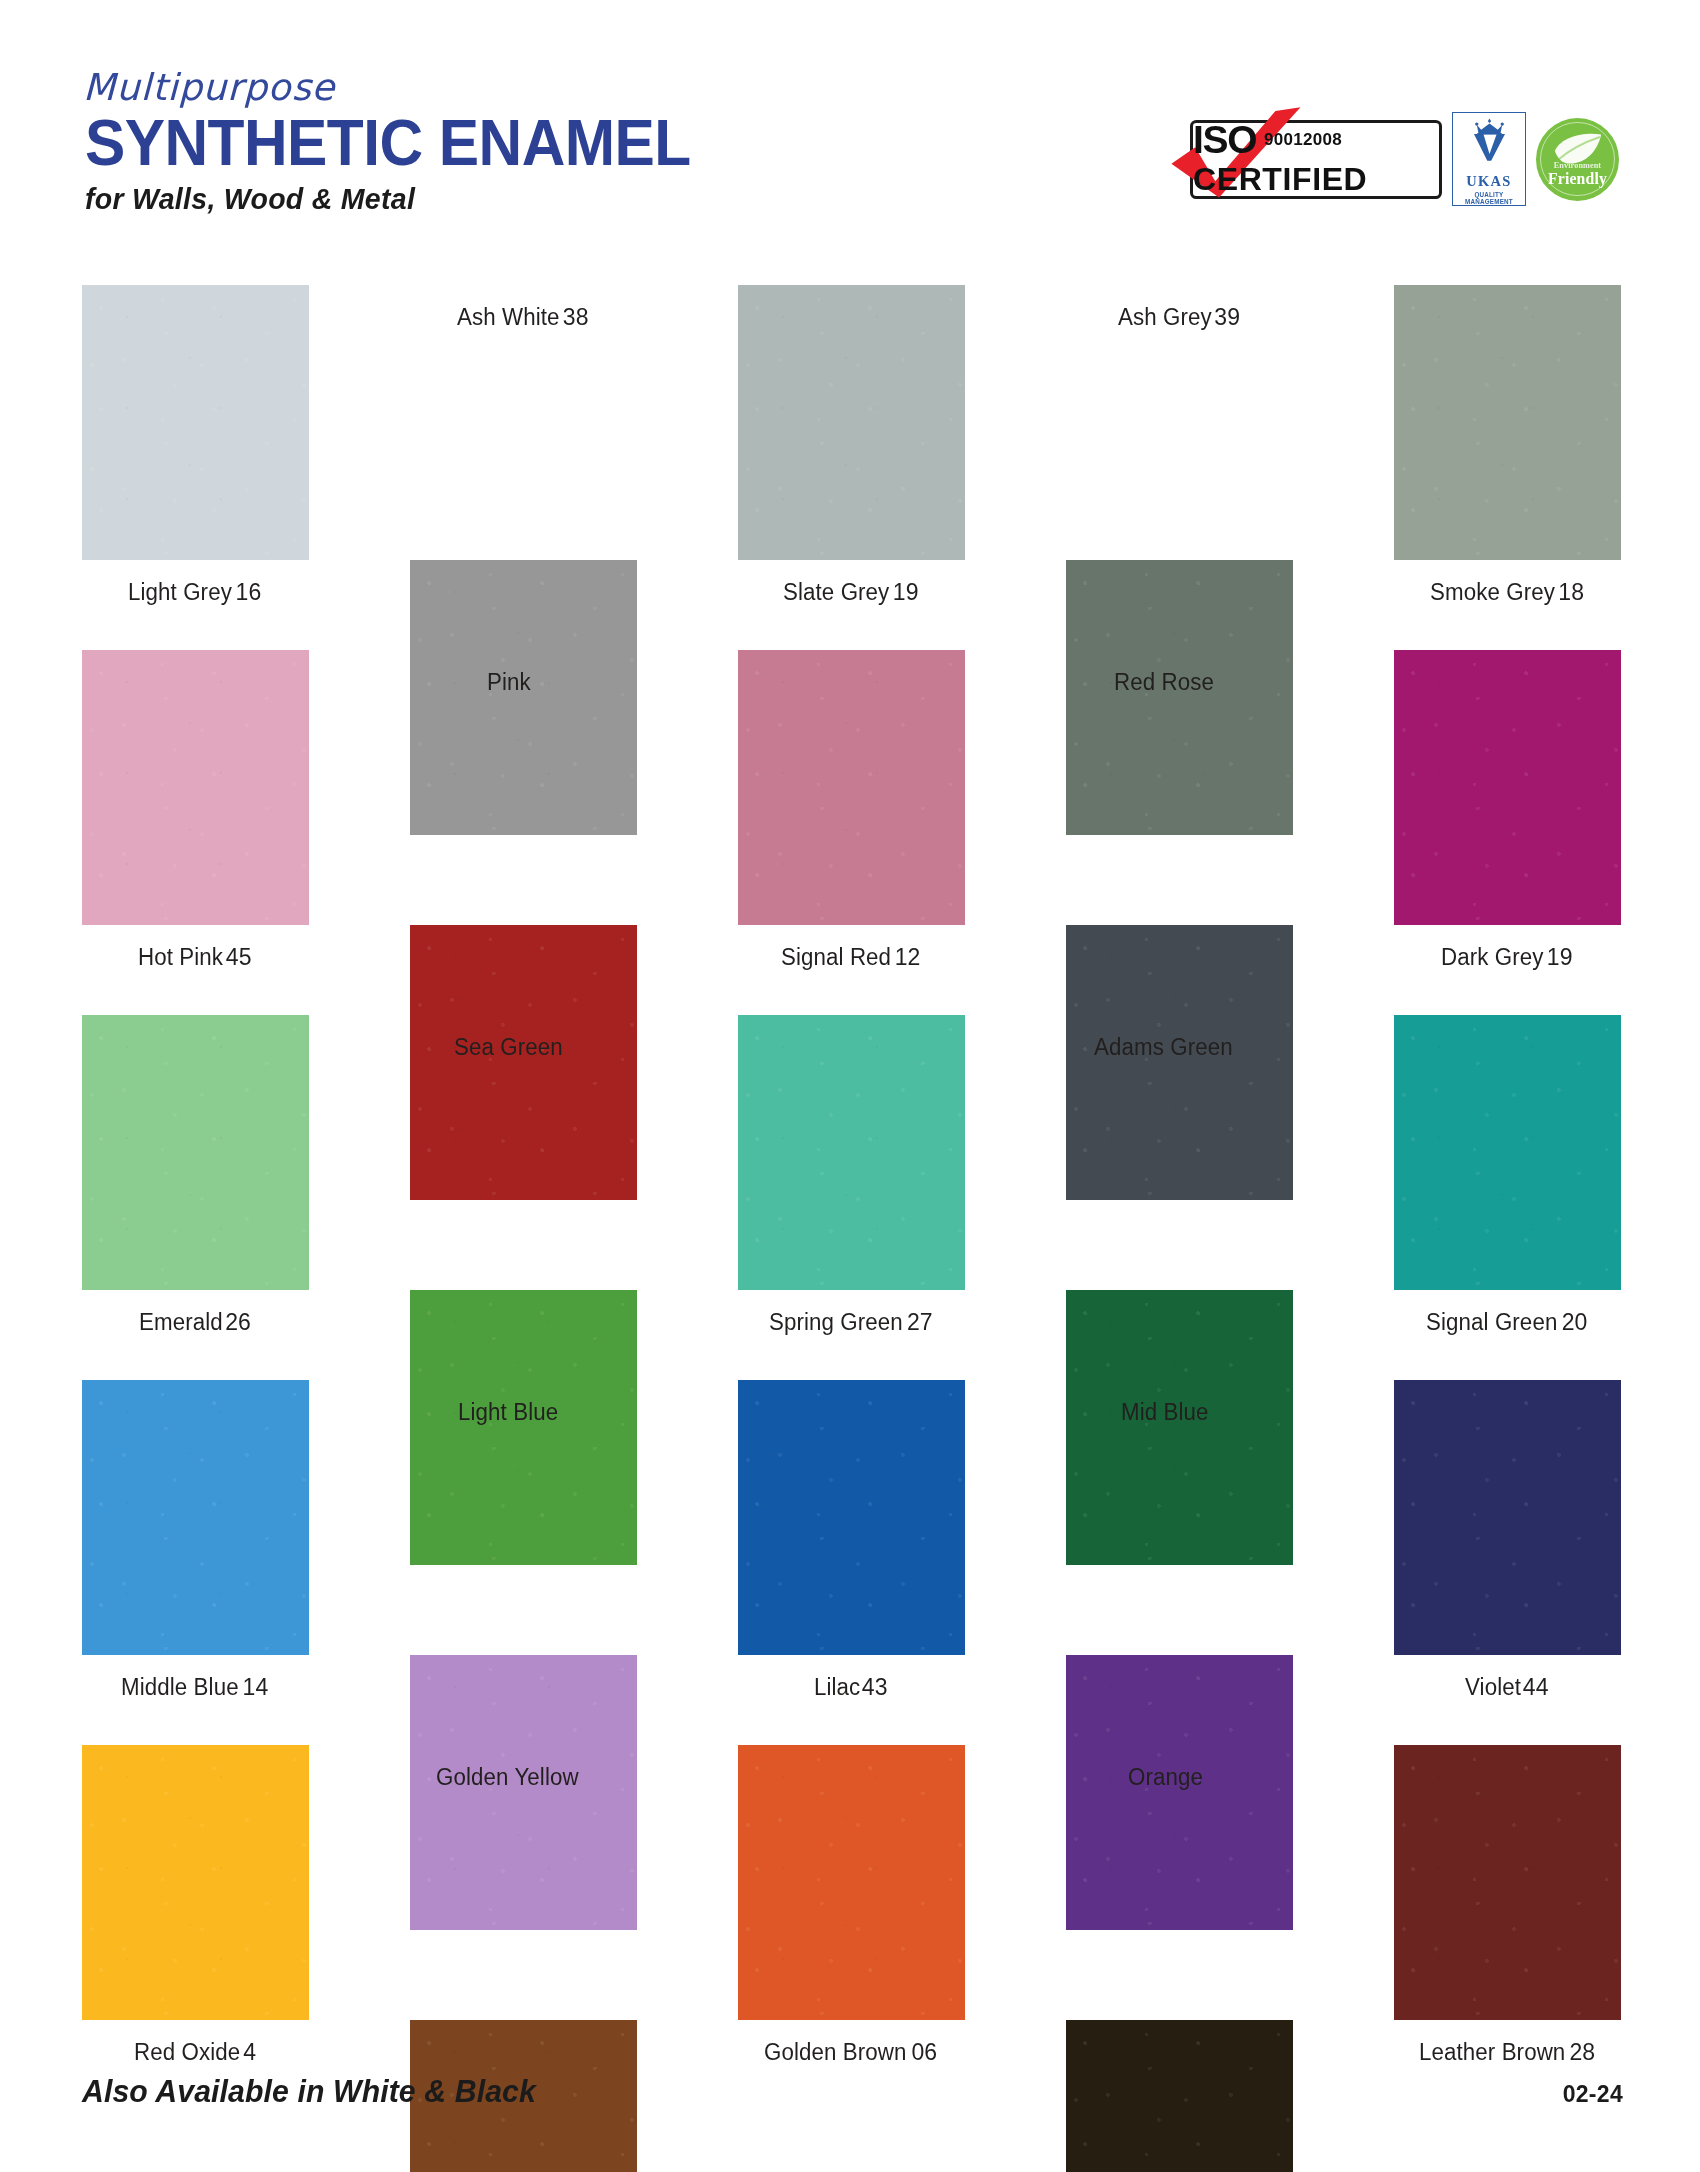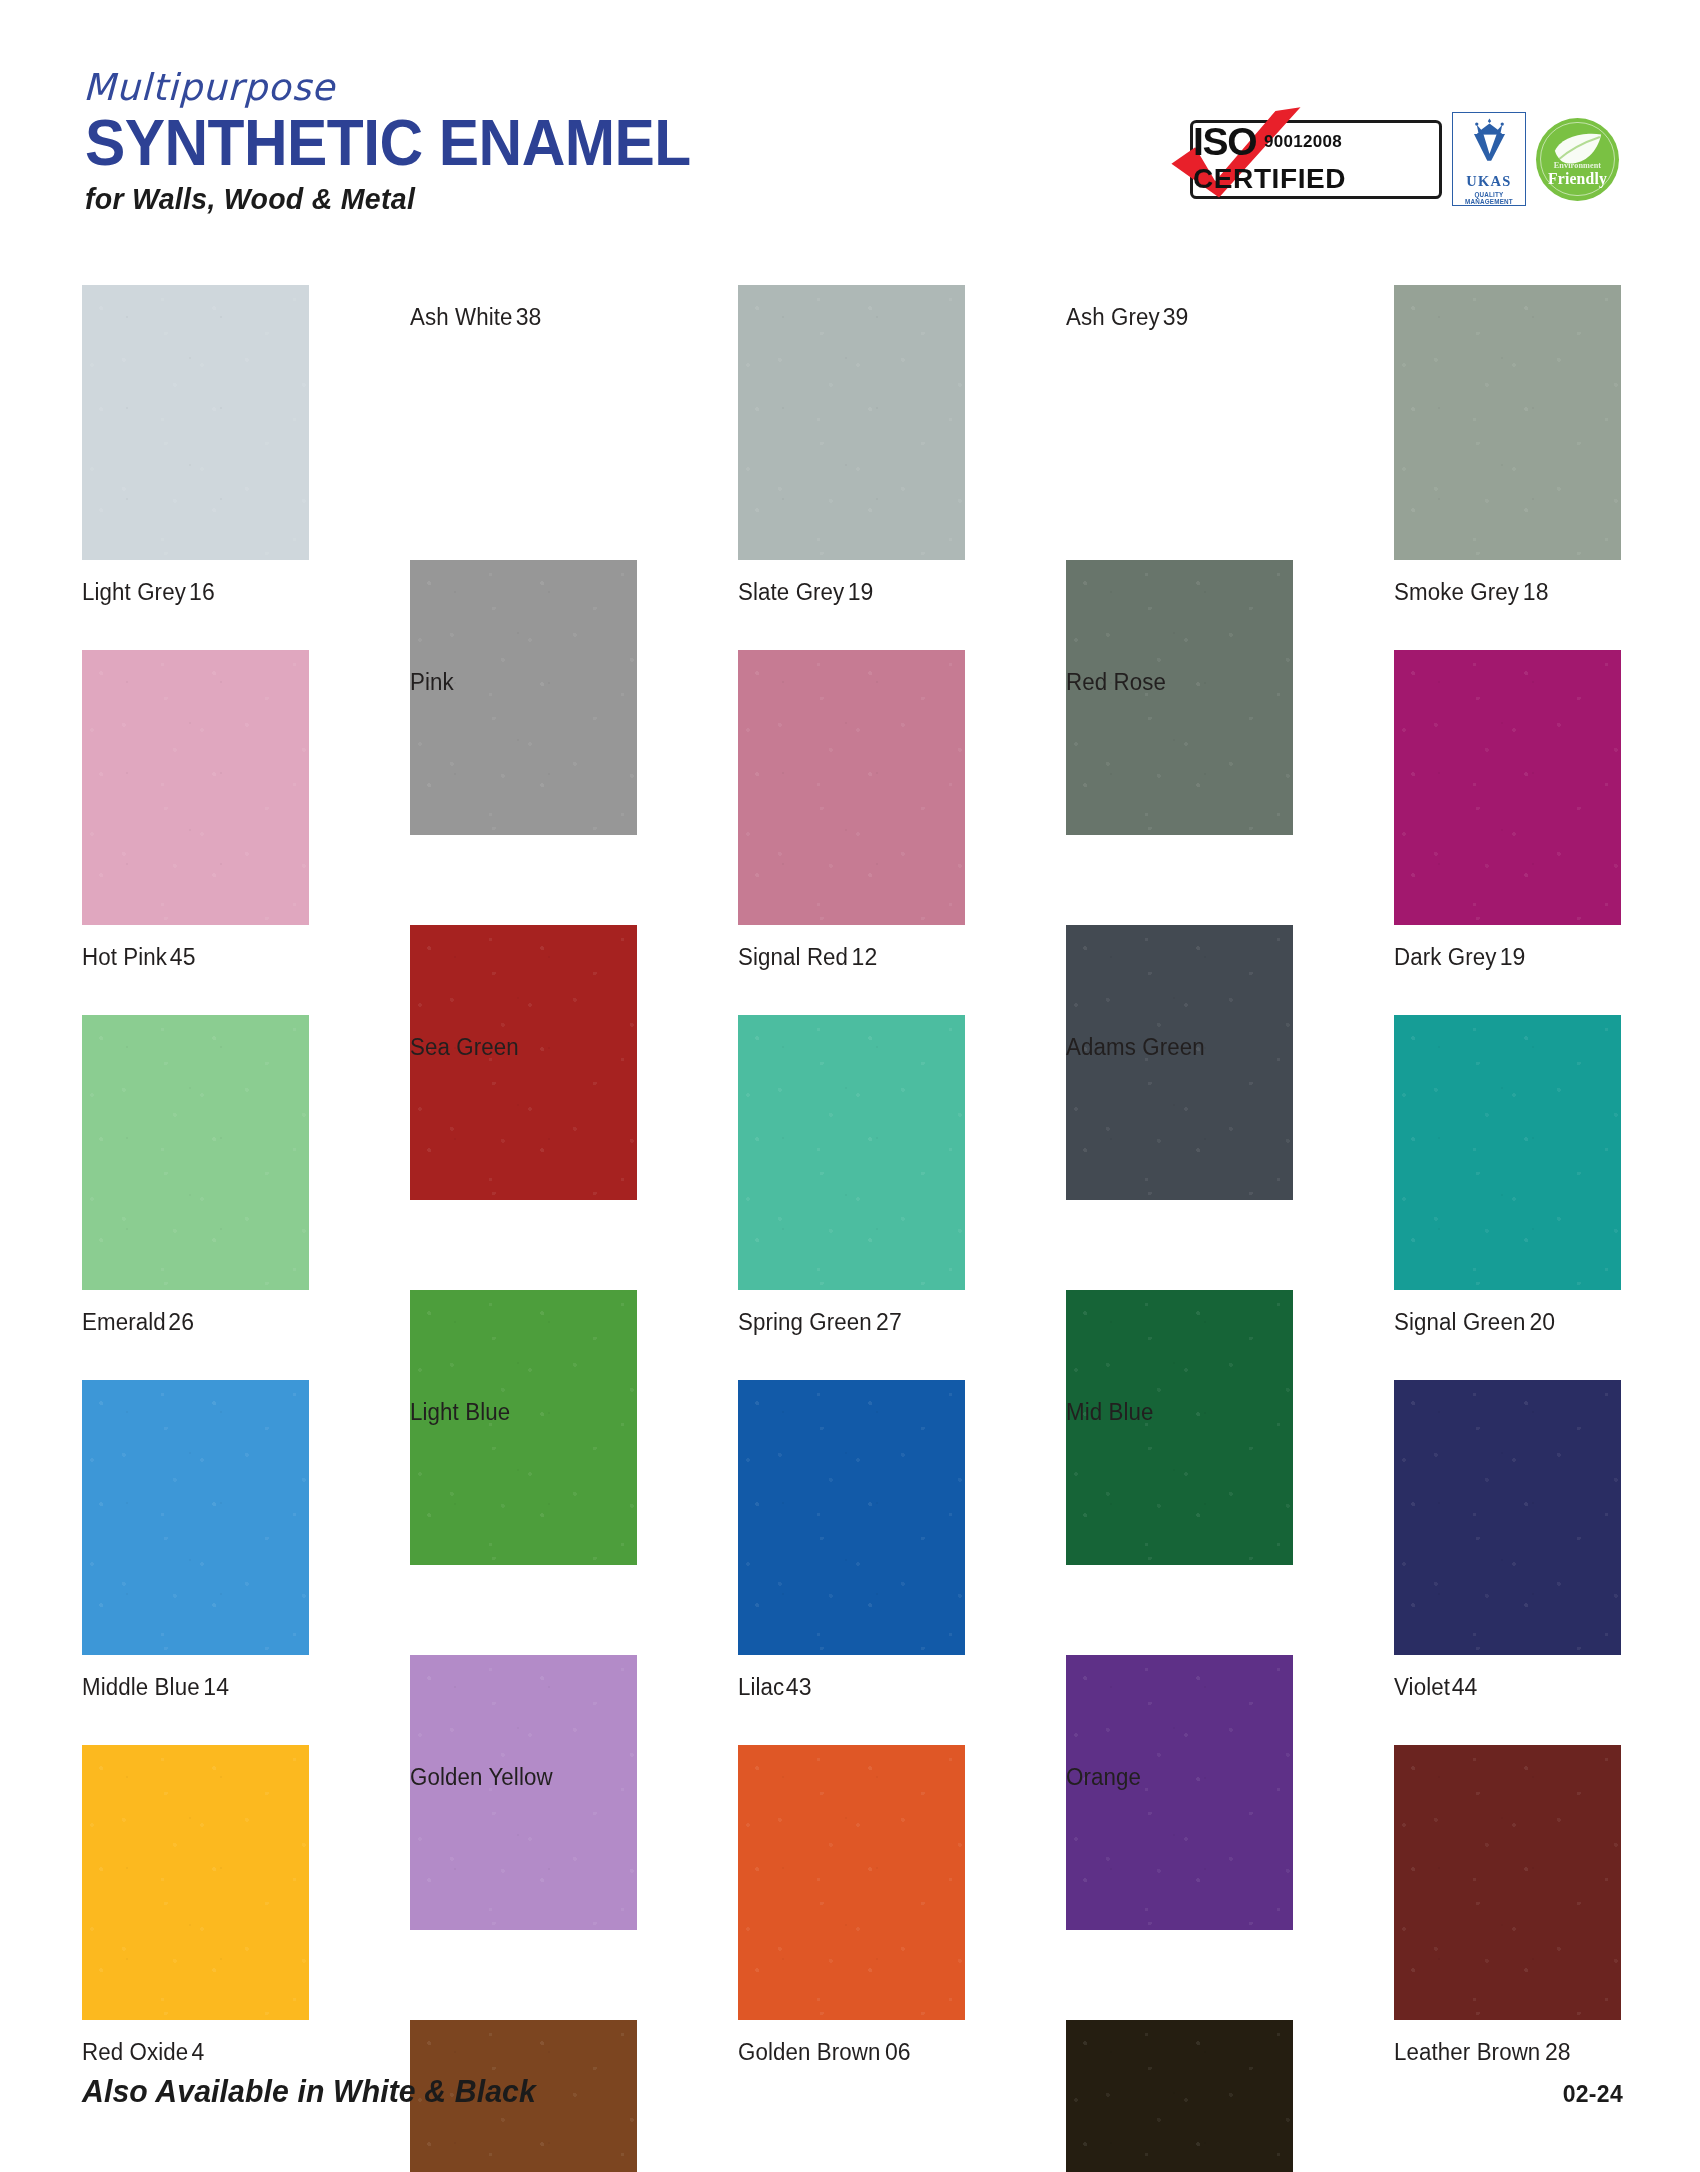--- a/index.html
+++ b/index.html
@@ -135,21 +135,21 @@
     font-family: "Liberation Sans", sans-serif;
     font-size: 17px;
     font-weight: 700;
     color: #111111;
     line-height: 1.04;
     letter-spacing: 0.3px;
   }
 
   .iso-certified {
     font-family: "Liberation Sans", sans-serif;
-    font-size: 28px;
+    font-size: 32px;
     font-weight: 700;
     color: #111111;
     letter-spacing: 0.6px;
     line-height: 1;
     margin-top: 5px;
     position: relative;
     z-index: 2;
   }
 
   .ukas-badge {
@@ -274,21 +274,21 @@
       radial-gradient(circle at 90% 68%, rgba(0,0,0,0.3) 0 1.3px, transparent 1.3px);
     background-size: 113px 101px, 132px 120px, 101px 110px, 123px 129px, 110px 104px, 129px 116px, 94px 91px, 120px 107px;
     pointer-events: none;
   }
 
   .caption {
     width: 227px;
     height: 90px;
     display: flex;
     align-items: flex-start;
-    justify-content: flex-start;
+    justify-content: center;
     padding-top: 21.4px;
     font-size: 23px;
     font-weight: 400;
     color: #221f1f;
     letter-spacing: 0.1px;
     line-height: 1;
     white-space: nowrap;
   }
 
   .caption .cname { transform: scaleX(0.97); transform-origin: left center; }

